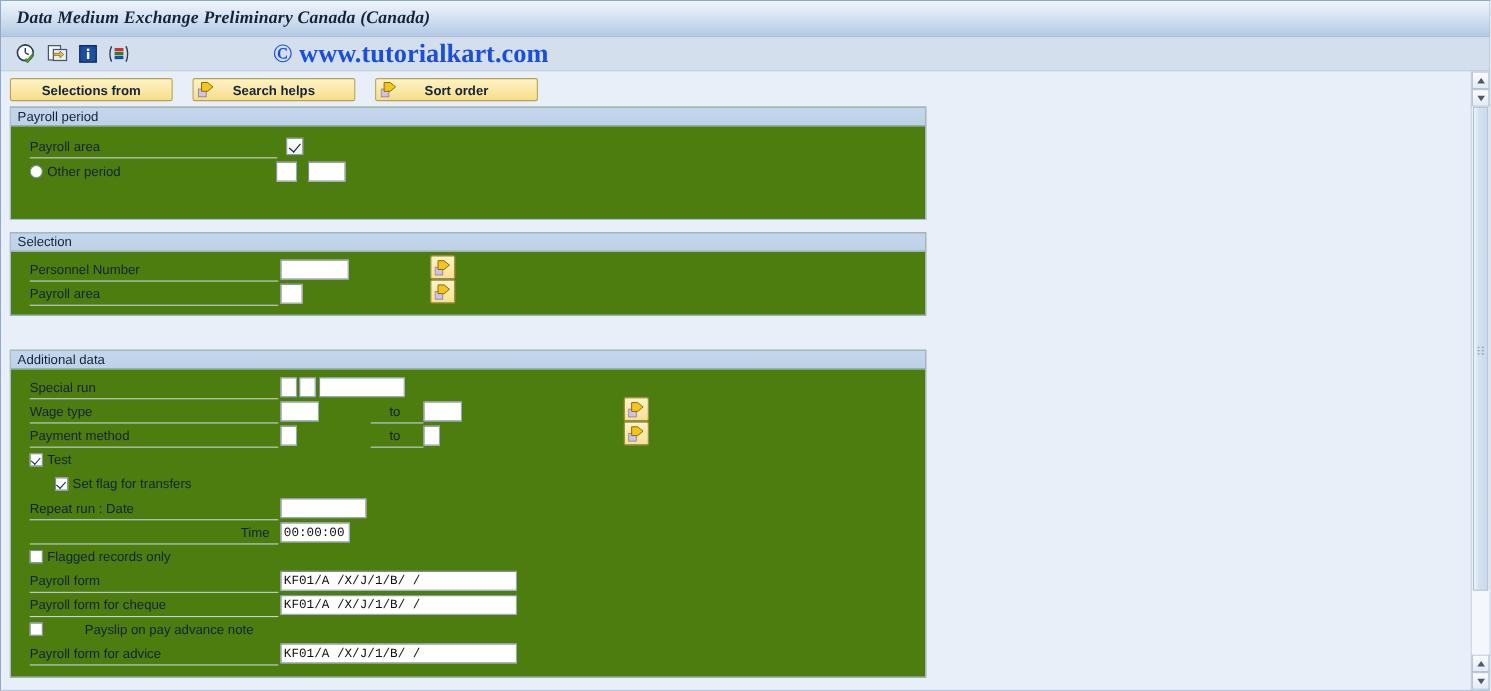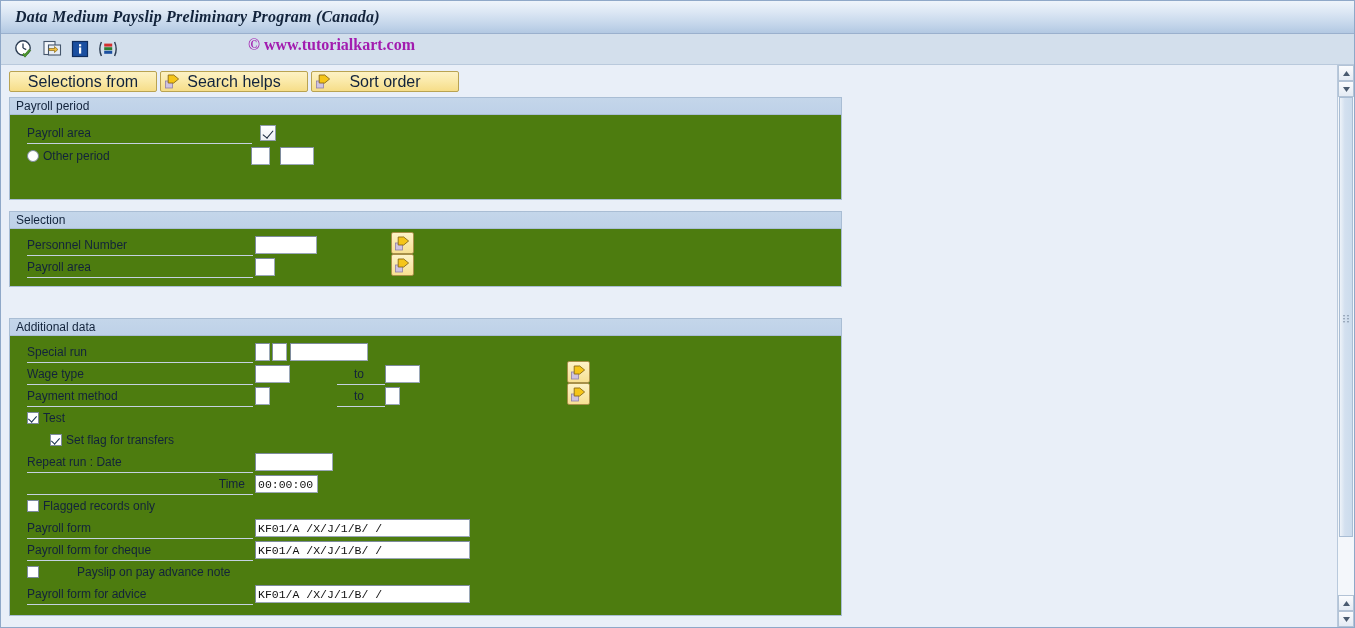--- a/index.html
+++ b/index.html
@@ -68,23 +68,23 @@
     margin-right: 7px;
     position: relative;
     cursor: pointer;
     display: inline-block;
   }
   .watermark {
     position: absolute;
     left: 247px;
     top: 2px;
     font-family: "Liberation Serif", serif;
-    font-size: 16px;
+    font-size: 24px;
     font-weight: bold;
-    color: #a21caf;
+    color: #1d4ed8;
     white-space: nowrap;
     user-select: none;
   }
 
   
   .bodyrow {
     flex: 1;
     display: flex;
     min-height: 0;
   }
@@ -106,26 +106,27 @@
   }
   .pbtn {
     height: 21px;
     box-sizing: border-box;
     background: linear-gradient(to bottom, #fdf2c4 0%, #fae9a8 50%, #f6dd88 100%);
     border: 1px solid #b9a352;
     border-radius: 2px;
     display: flex;
     align-items: center;
     justify-content: center;
-    font-size: 16px;
+    font-size: 12px;
     color: #12233b;
     cursor: pointer;
-    margin-right: 3px;
+    margin-right: 18px;
     position: relative;
     padding: 0 6px;
+    font-weight: bold;
   }
   .pbtn.w1 { width: 148px; }
   .pbtn.w2 { width: 148px; }
   .pbtn.w3 { width: 148px; text-align: right; }
   .pbtn .arrow-ico {
     position: absolute;
     left: 4px;
     top: 2px;
     width: 15px;
     height: 15px;
@@ -316,21 +317,21 @@
     height: 16px;
     opacity: .5;
   }
 </style>
 </head>
 <body>
 
 <div class="window">
 
   <div class="titlebar">
-    <span class="title">Data Medium Payslip Preliminary Program (Canada)</span>
+    <span class="title">Data Medium Exchange Preliminary Canada (Canada)</span>
   </div>
 
   <div class="toolbar">
 
     <span class="tbicon">
       <svg width="21" height="20" viewBox="0 0 21 20">
         <circle cx="9" cy="9" r="7.2" fill="#ffffff" stroke="#2b3c52" stroke-width="1.4"></circle>
         <line x1="9" y1="9" x2="9" y2="4.6" stroke="#2b3c52" stroke-width="1.3"></line>
         <line x1="9" y1="9" x2="12.2" y2="10.6" stroke="#2b3c52" stroke-width="1.3"></line>
         <path d="M8.5 15.5 L11 18.2 L16.6 11.6 L15 10.4 L10.9 15.3 L9.8 14.2 Z" fill="#4f9b2e" stroke="#2f6b18" stroke-width=".7"></path>

